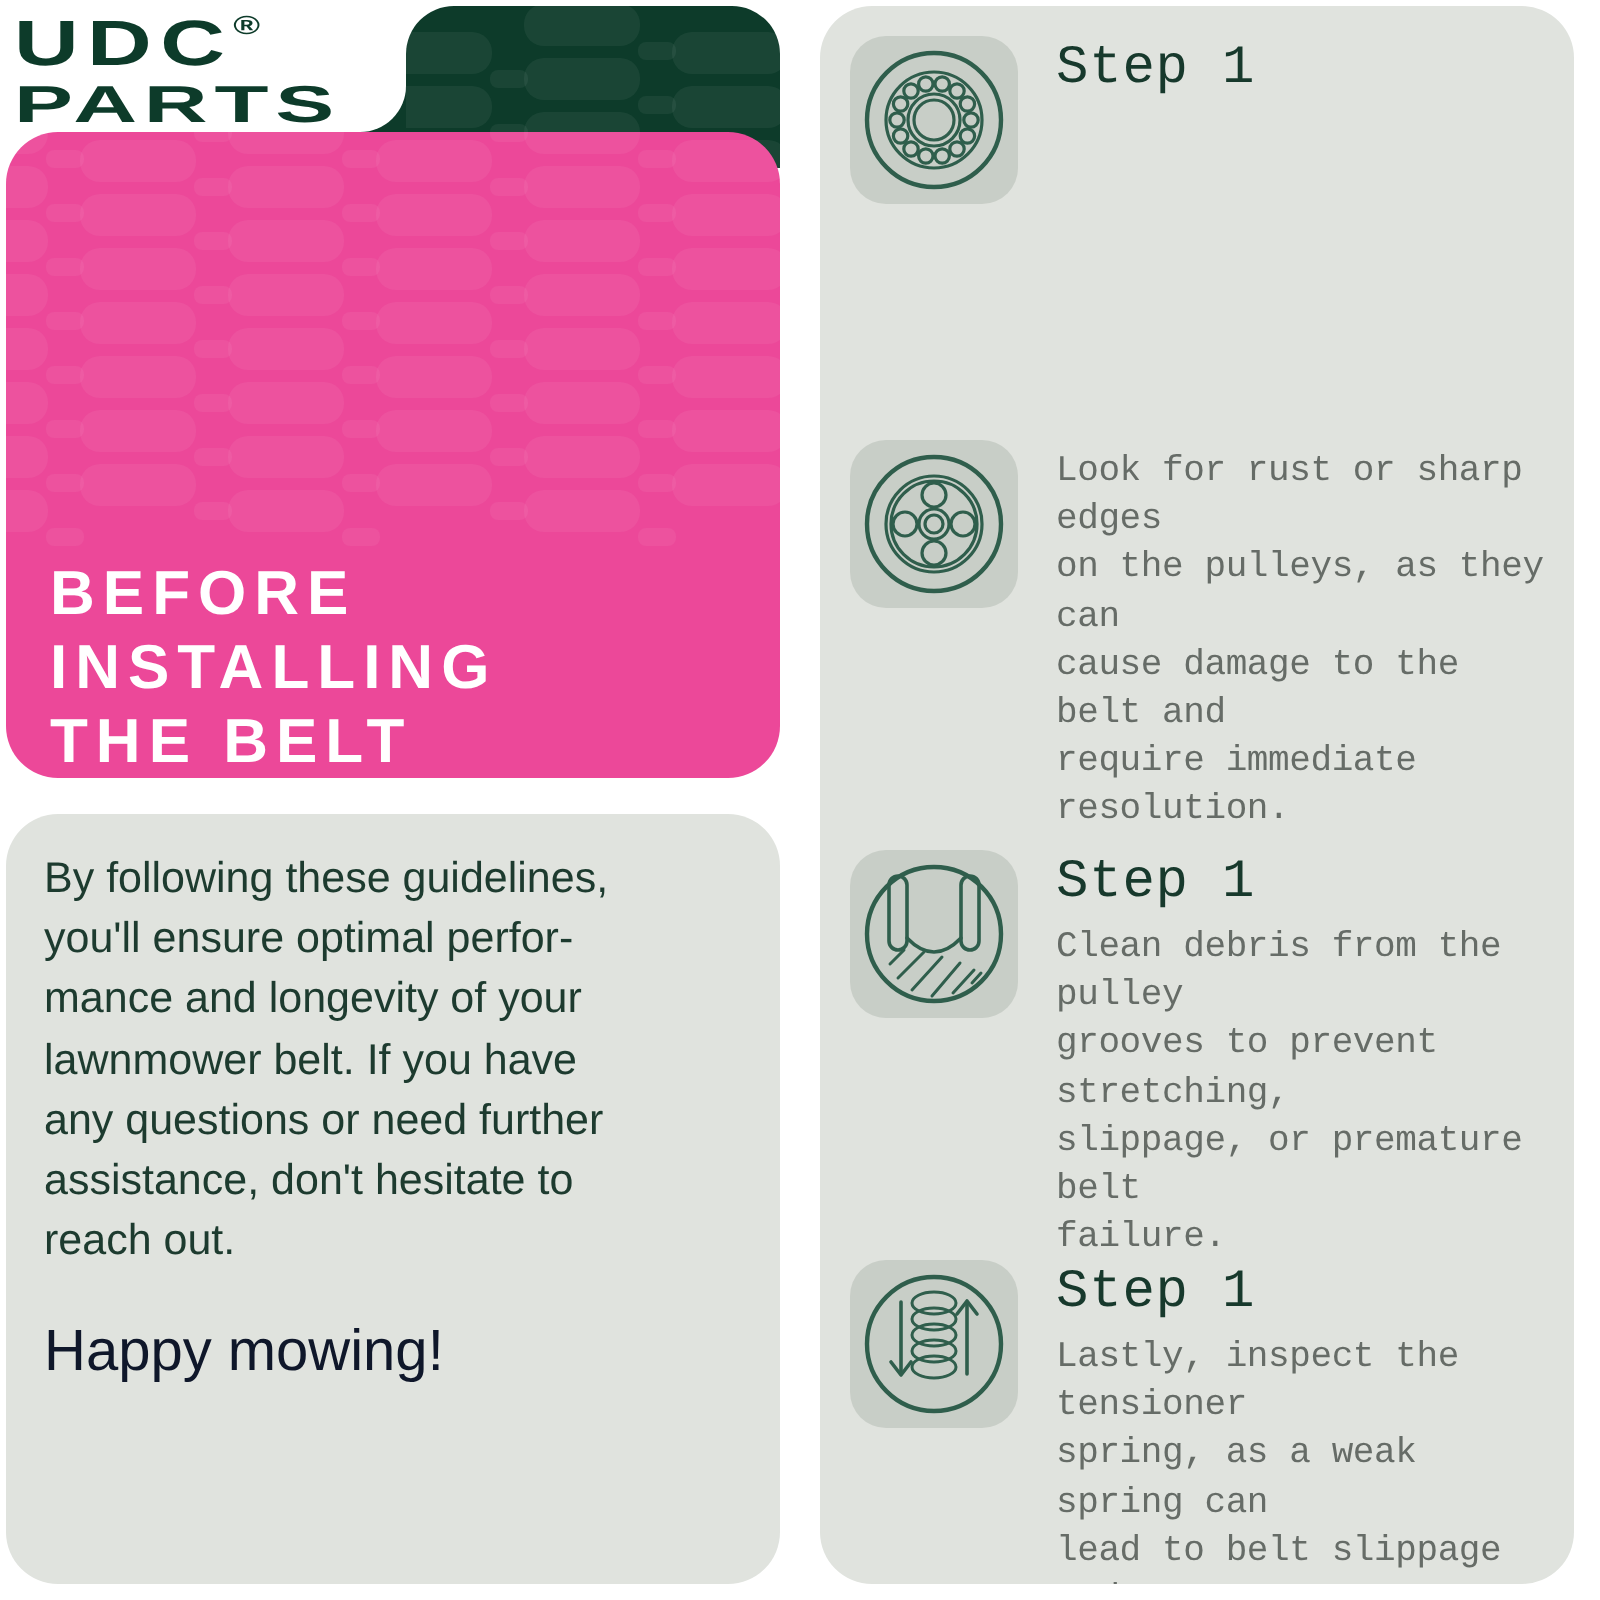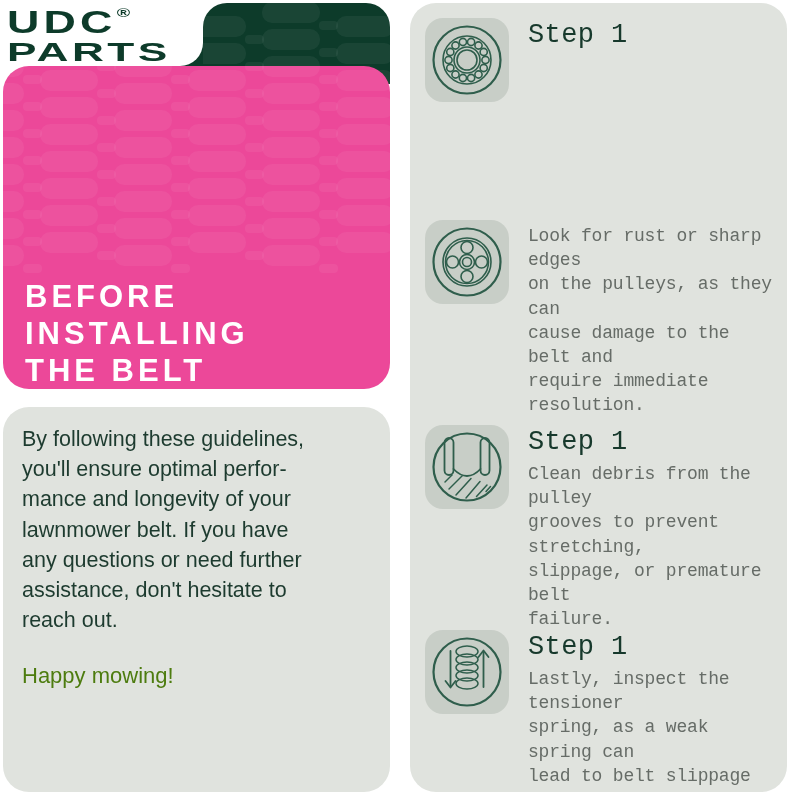--- a/index.html
+++ b/index.html
@@ -47,21 +47,21 @@
   .intro-panel{
     position:absolute;left:3px;top:407px;width:387px;height:385px;
     background:#e0e3de;border-radius:26px;overflow:hidden;
   }
   .intro-text{
     position:absolute;left:19px;top:17px;margin:0;width:352px;
     color:#1d3b2f;font-size:21.5px;line-height:30.2px;white-space:pre-line;
   }
   .intro-closing{
     position:absolute;left:19px;top:254px;margin:0;
-    color:#4d7c0f;font-size:22px;line-height:30px;
+    color:#0f172a;font-size:29px;line-height:30px;
   }
   
   .steps-panel{
     position:absolute;left:410px;top:3px;width:377px;height:789px;
     background:#e0e3de;border-radius:26px;overflow:hidden;
   }
   .step{position:absolute;left:15px;display:flex;gap:19px;}
   .step-1{top:15px;}
   .step-2{top:217px;}
   .step-3{top:422px;}

